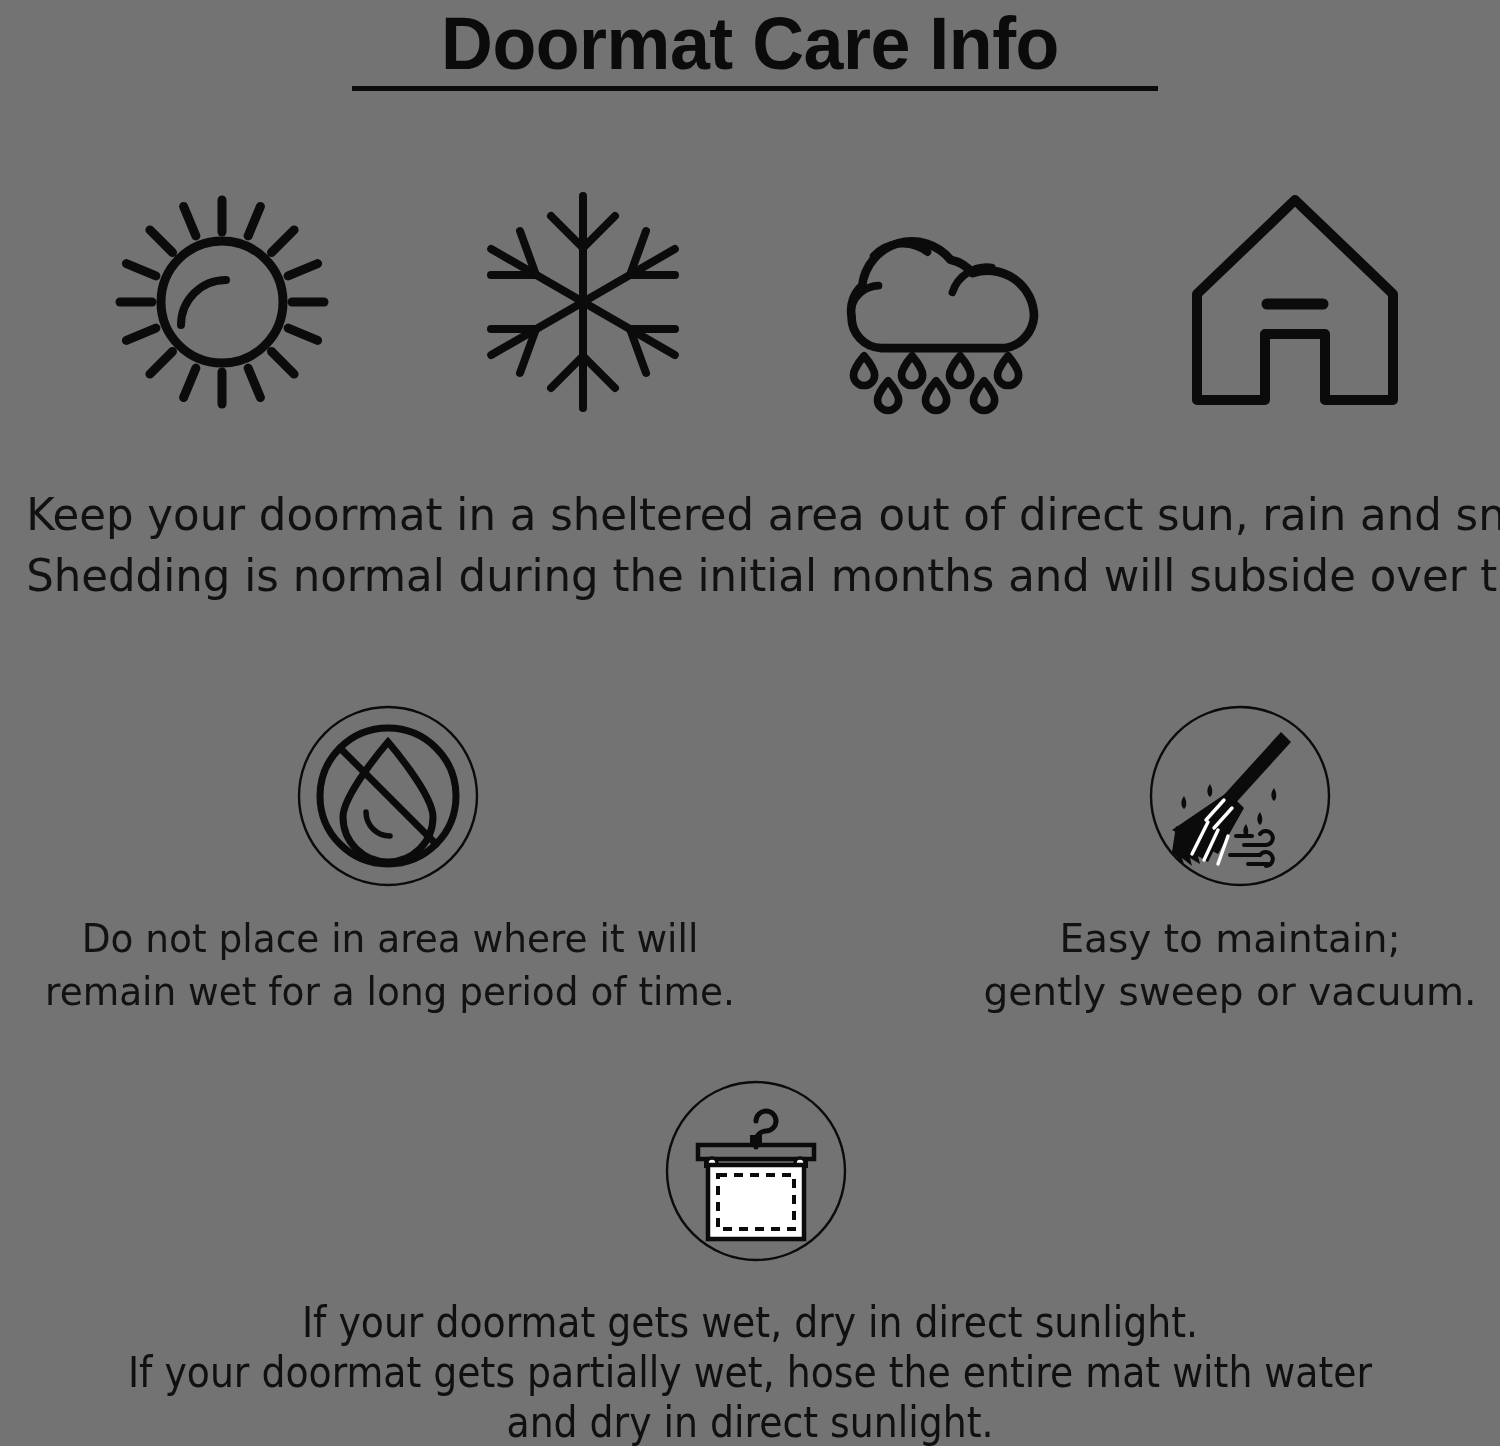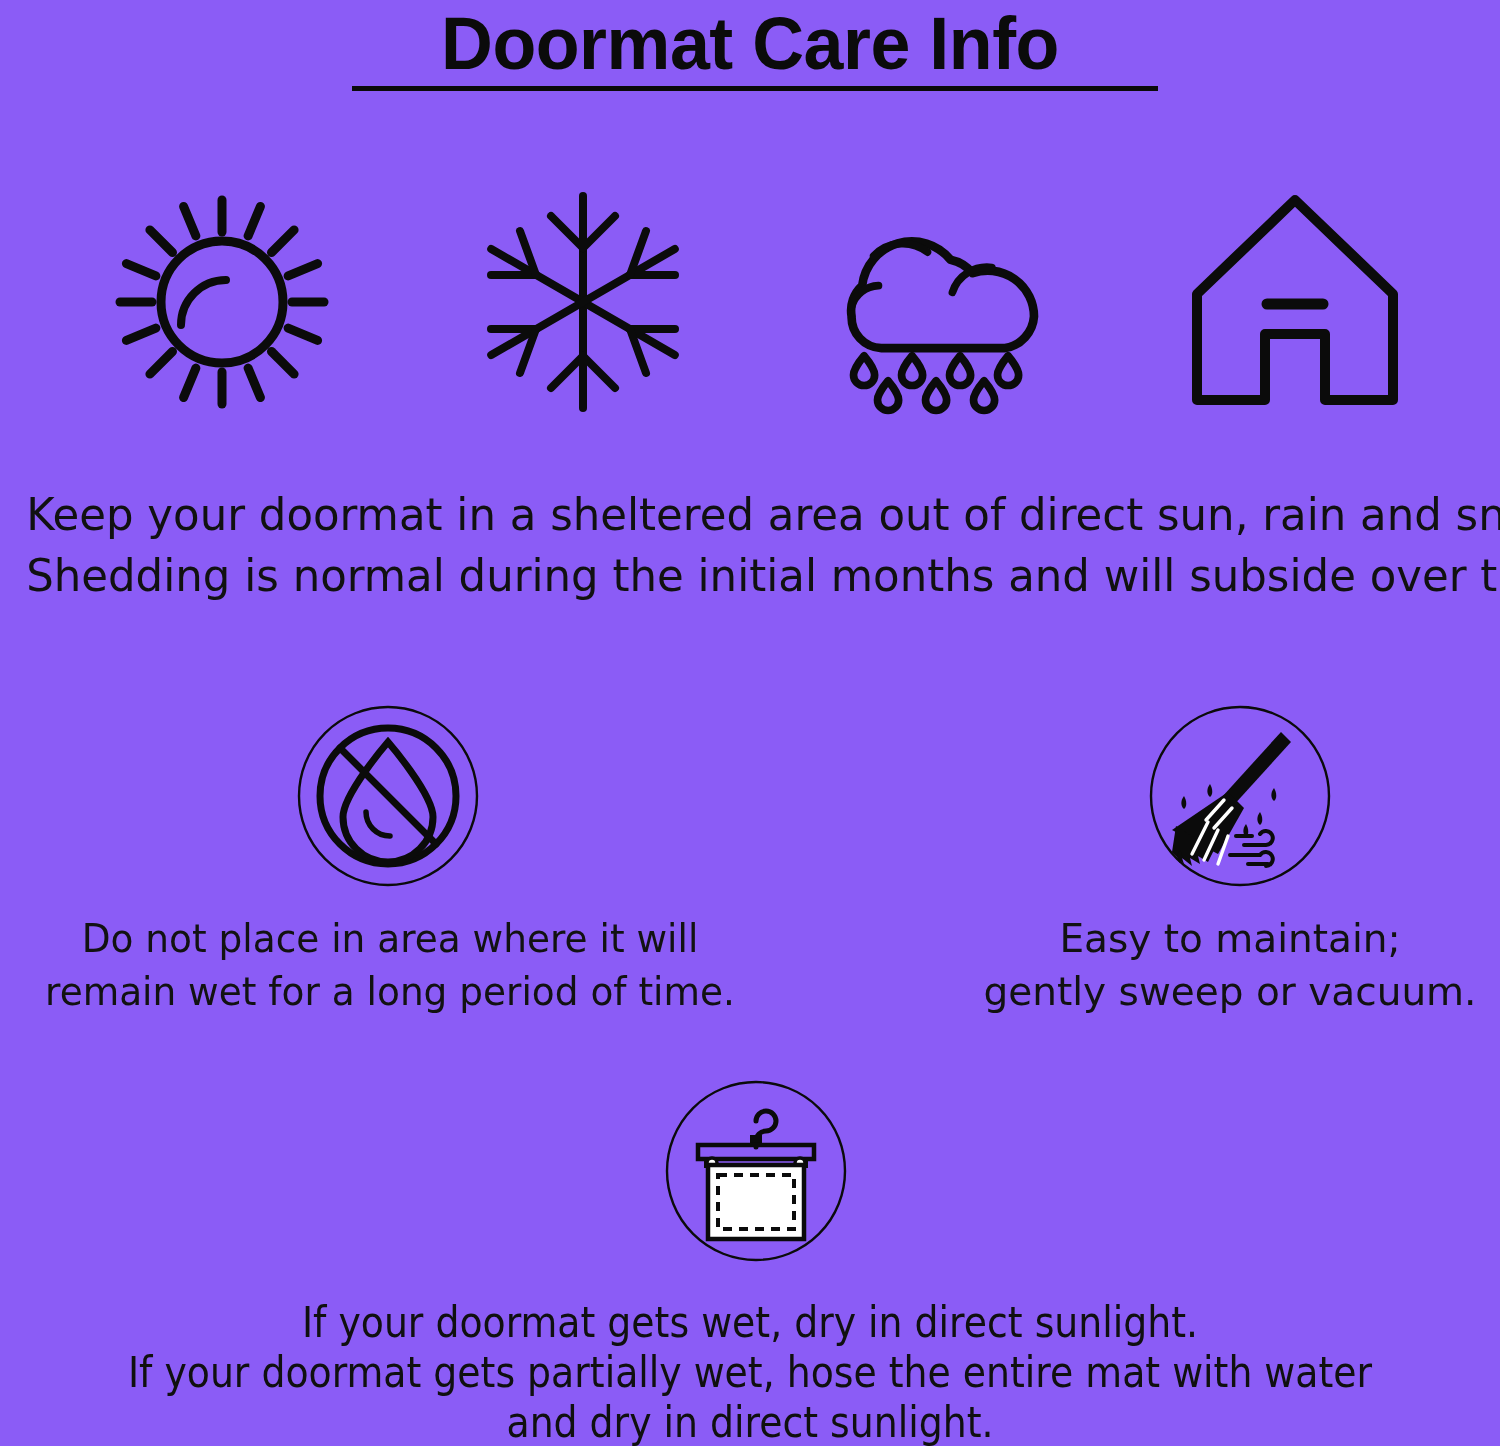--- a/index.html
+++ b/index.html
@@ -14,21 +14,21 @@
     position: relative;
     overflow: hidden;
     font-family: "DejaVu Sans", "Liberation Sans", sans-serif;
     color: #0a0a0a;
     -webkit-font-smoothing: antialiased;
   }
 
   .sheet {
     position: absolute;
     inset: 0;
-    background: #8b5cf6;
+    background: #737373;
   }
 
   
   .title-block {
     position: absolute;
     top: 0;
     left: 0;
     width: 1500px;
     text-align: center;
   }

